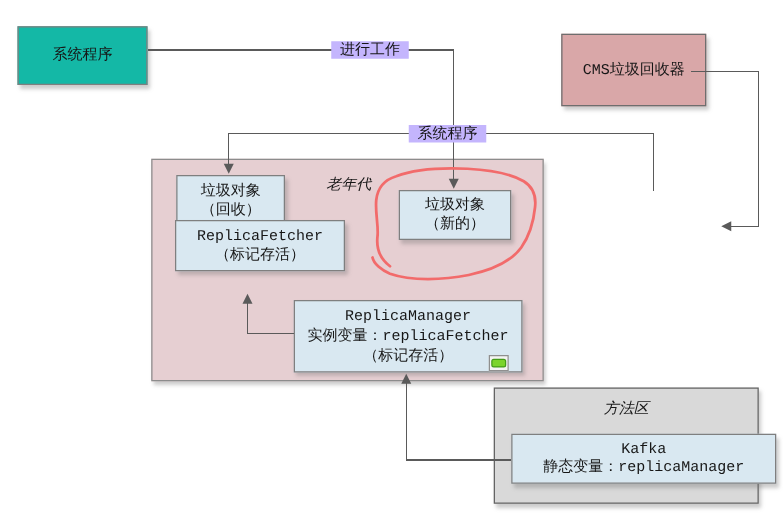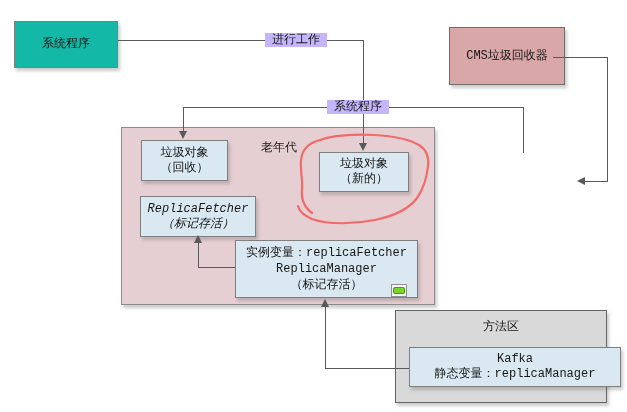--- a/index.html
+++ b/index.html
@@ -13,21 +13,21 @@
     display:flex;flex-direction:column;align-items:center;justify-content:center;
     text-align:center;line-height:15px;
     box-shadow:2px 3px 3px rgba(110,110,110,0.35);
   }
   .peach{background:#14b8a6;}
   .rose{background:#d9a7a8;border-color:#6e6e6e;}
   .greenbox{background:#e3ecd6;}
   .graybox{background:#d9d9d9;border-color:#646464;}
   .pinkbig{background:#e6cfd2;border-color:#8c8c8c;z-index:0;}
   .blue{background:#d9e8f1;border-color:#7f7f7f;z-index:2;}
-  .region-label{position:absolute;z-index:3;text-align:center;line-height:15px;}
+  .region-label{position:absolute;z-index:3;text-align:center;line-height:15px;font-style:italic;}
   .overlay{position:absolute;left:0;top:0;z-index:10;pointer-events:none;}
   .edge-label{
     position:absolute;z-index:20;background:#c4b5fd;text-align:center;
     line-height:14px;padding:0;
   }
   .mini-icon{
     position:absolute;z-index:30;width:16px;height:13px;box-sizing:border-box;
     background:#f4f4f2;border:1px solid #8f8f8f;
     display:flex;align-items:center;justify-content:center;
   }
@@ -58,28 +58,28 @@
   <div class="box blue" style="left:141px;top:140px;width:87px;height:41px;">
     <span>垃圾对象</span>
     <span>（回收）</span>
   </div>
 
   <div class="box blue" style="left:319px;top:152px;width:90px;height:40px;">
     <span>垃圾对象</span>
     <span>（新的）</span>
   </div>
 
-  <div class="box blue" style="left:140px;top:196px;width:116px;height:41px;font-style:italic;">
+  <div class="box blue" style="left:140px;top:176px;width:136px;height:41px;">
     <span>ReplicaFetcher</span>
     <span>（标记存活）</span>
   </div>
 
   <div class="box blue" style="left:235px;top:240px;width:183px;height:58px;line-height:16px;">
+    <span>ReplicaManager</span>
     <span>实例变量：replicaFetcher</span>
-    <span>ReplicaManager</span>
     <span>（标记存活）</span>
   </div>
 
   <div class="box blue" style="left:409px;top:347px;width:212px;height:40px;">
     <span>Kafka</span>
     <span>静态变量：replicaManager</span>
   </div>
 
   <svg class="overlay" width="627" height="412" viewBox="0 0 627 412">
     <g stroke="#5a5a5a" stroke-width="1" fill="none" shape-rendering="crispEdges">

